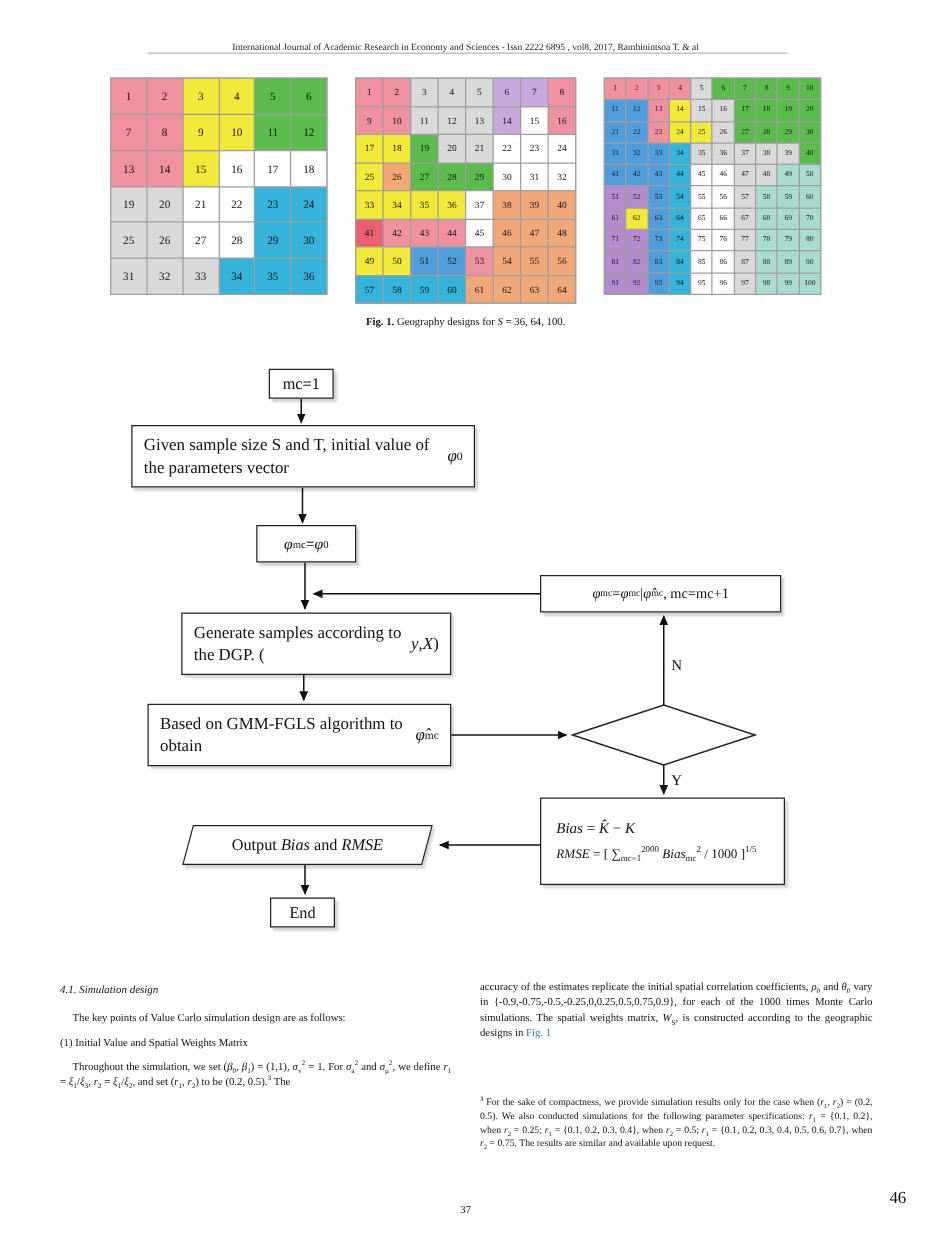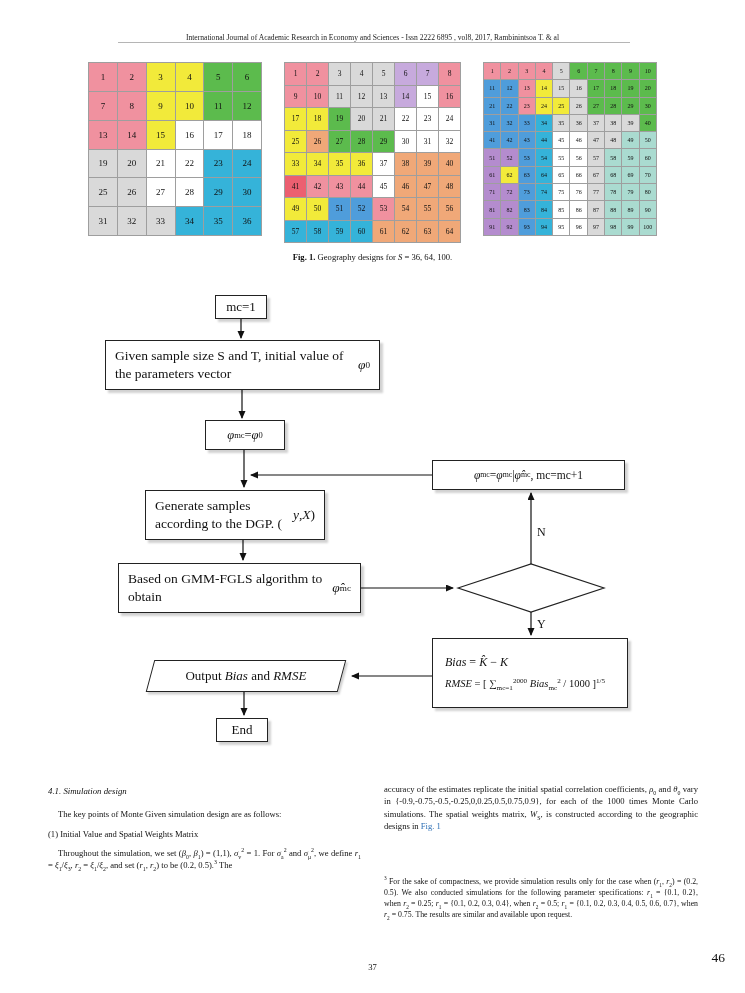--- a/index.html
+++ b/index.html
@@ -299,21 +299,21 @@
         <path d="M244 407 V430" marker-end="url(#ah)"></path>
       </g>
     </svg>
 
     <div class="fbox" style="left:215px; top:10px; width:52px; height:24px;">mc=1</div>
 
     <div class="fbox leftal" style="left:105px; top:55px; width:275px; height:50px; font-size:13.5px;">Given sample size S and T, initial value of the parameters vector  <i>φ</i><sub>0</sub></div>
 
     <div class="fbox" style="left:205px; top:135px; width:80px; height:30px; font-size:12.5px;"><i>φ</i><sub>mc</sub> = <i>φ</i><sub>0</sub></div>
 
-    <div class="fbox leftal" style="left:145px; top:205px; width:180px; height:50px; font-size:13.5px;">Generate samples according to the DGP.  (<i>y</i>, <i>X</i>)</div>
+    <div class="fbox leftal" style="left:145px; top:205px; width:216px; height:50px; font-size:13.5px;">Generate samples according to the DGP.  (<i>y</i>, <i>X</i>)</div>
 
     <div class="fbox leftal" style="left:118px; top:278px; width:243px; height:50px; font-size:13.5px;">Based on GMM-FGLS algorithm to obtain <i>φ̂</i><sub>mc</sub></div>
 
 
     <div class="fbox" style="left:432px; top:175px; width:193px; height:30px; font-size:11.5px;"><i>φ</i><sub>mc</sub> = <i>φ</i><sub>mc</sub> | <i>φ̂</i><sub>mc</sub> , mc=mc+1</div>
 
     <div class="flow-letter" style="left:537px; top:240px;">N</div>
     <div class="flow-letter" style="left:537px; top:332px;">Y</div>
 
     <div class="fbox biasbox" style="left:432px; top:353px; width:196px; height:70px;">
@@ -324,21 +324,21 @@
     <div class="fbox skewbox" style="left:150px; top:375px; width:192px; height:32px; font-size:13px;">
       <span class="unskew">Output  <i>Bias</i> and <i>RMSE</i></span>
     </div>
 
     <div class="fbox" style="left:216px; top:433px; width:52px; height:24px;">End</div>
   </div>
 
 
   <div class="left-col">
     <div class="sec-title">4.1.  Simulation design</div>
-    <p class="p1">The key points of Monte Given simulation design are as follows:</p>
+    <p class="p1">The key points of Value Carlo simulation design are as follows:</p>
     <p class="item">(1)  Initial Value and Spatial Weights Matrix</p>
     <p class="p2">Throughout the simulation, we set (<i>β</i><sub>0</sub>, <i>β</i><sub>1</sub>) = (1,1), <i>σ</i><sub>v</sub><sup>2</sup> = 1. For <i>σ</i><sub>a</sub><sup>2</sup> and <i>σ</i><sub>μ</sub><sup>2</sup>, we define <i>r</i><sub>1</sub> = <i>ξ</i><sub>1</sub>/<i>ξ</i><sub>3</sub>, <i>r</i><sub>2</sub> = <i>ξ</i><sub>1</sub>/<i>ξ</i><sub>2</sub>, and set (<i>r</i><sub>1</sub>, <i>r</i><sub>2</sub>) to be (0.2, 0.5).<sup>3</sup> The</p>
   </div>
 
   <div class="right-col">
     <p><span>accuracy of the estimates replicate the initial spatial correlation coefficients, <i>ρ</i><sub>0</sub> and <i>θ</i><sub>0</sub> vary in {-0.9,-0.75,-0.5,-0.25,0,0.25,0.5,0.75,0.9}, for each of the 1000 times Monte Carlo simulations. The spatial weights matrix, <i>W</i><sub>S</sub>, is constructed according to the geographic designs in </span><span class="link" id="fig1-link" style="color: rgb(45, 111, 181);">Fig. 1</span></p>
   </div>
 
   <div class="footnote"><sup>3</sup> For the sake of compactness, we provide simulation results only for the case when (<i>r</i><sub>1</sub>, <i>r</i><sub>2</sub>) = (0.2, 0.5). We also conducted simulations for the following parameter specifications: <i>r</i><sub>1</sub> = {0.1, 0.2},  when  <i>r</i><sub>2</sub> = 0.25;  <i>r</i><sub>1</sub> = {0.1, 0.2, 0.3, 0.4},  when  <i>r</i><sub>2</sub> = 0.5;  <i>r</i><sub>1</sub> = {0.1, 0.2, 0.3, 0.4, 0.5, 0.6, 0.7},  when <i>r</i><sub>2</sub> = 0.75. The results are similar and available upon request.</div>
 

